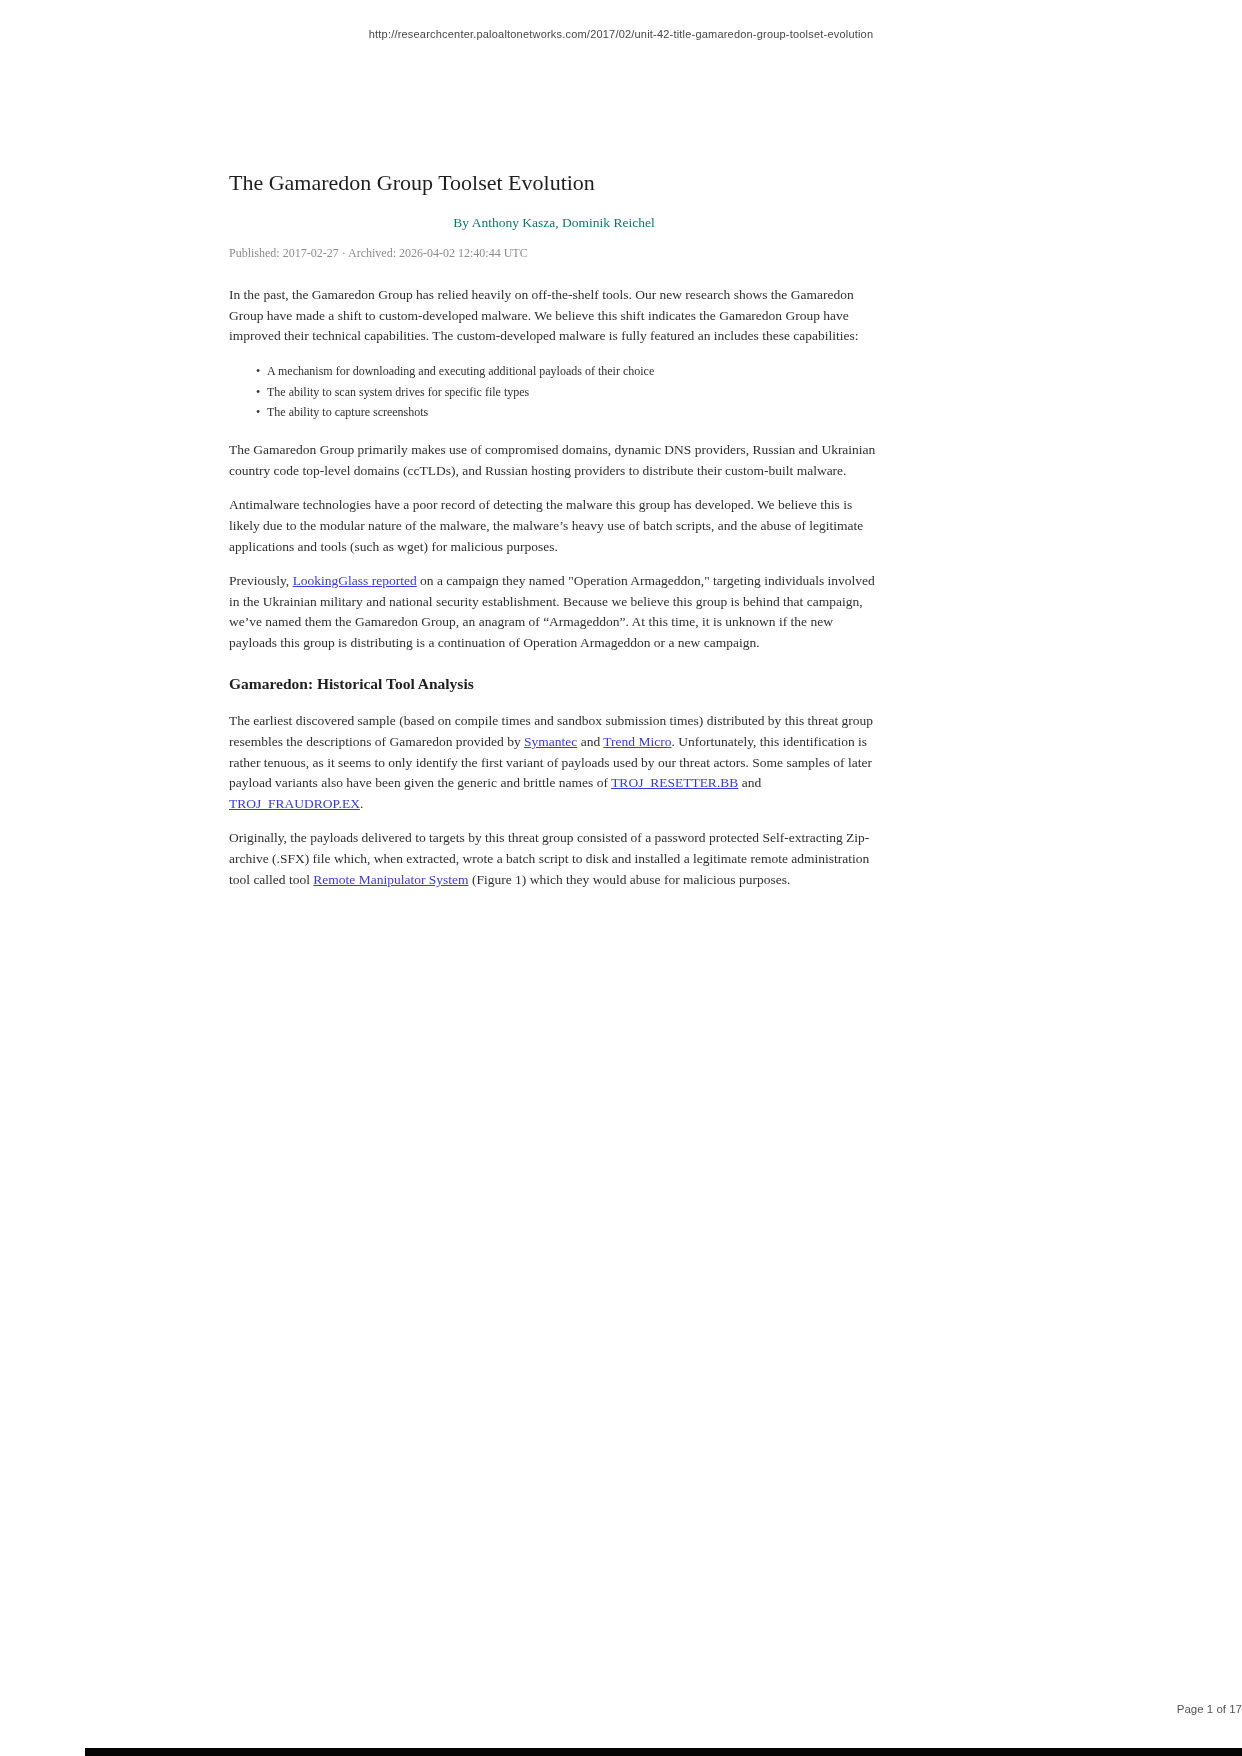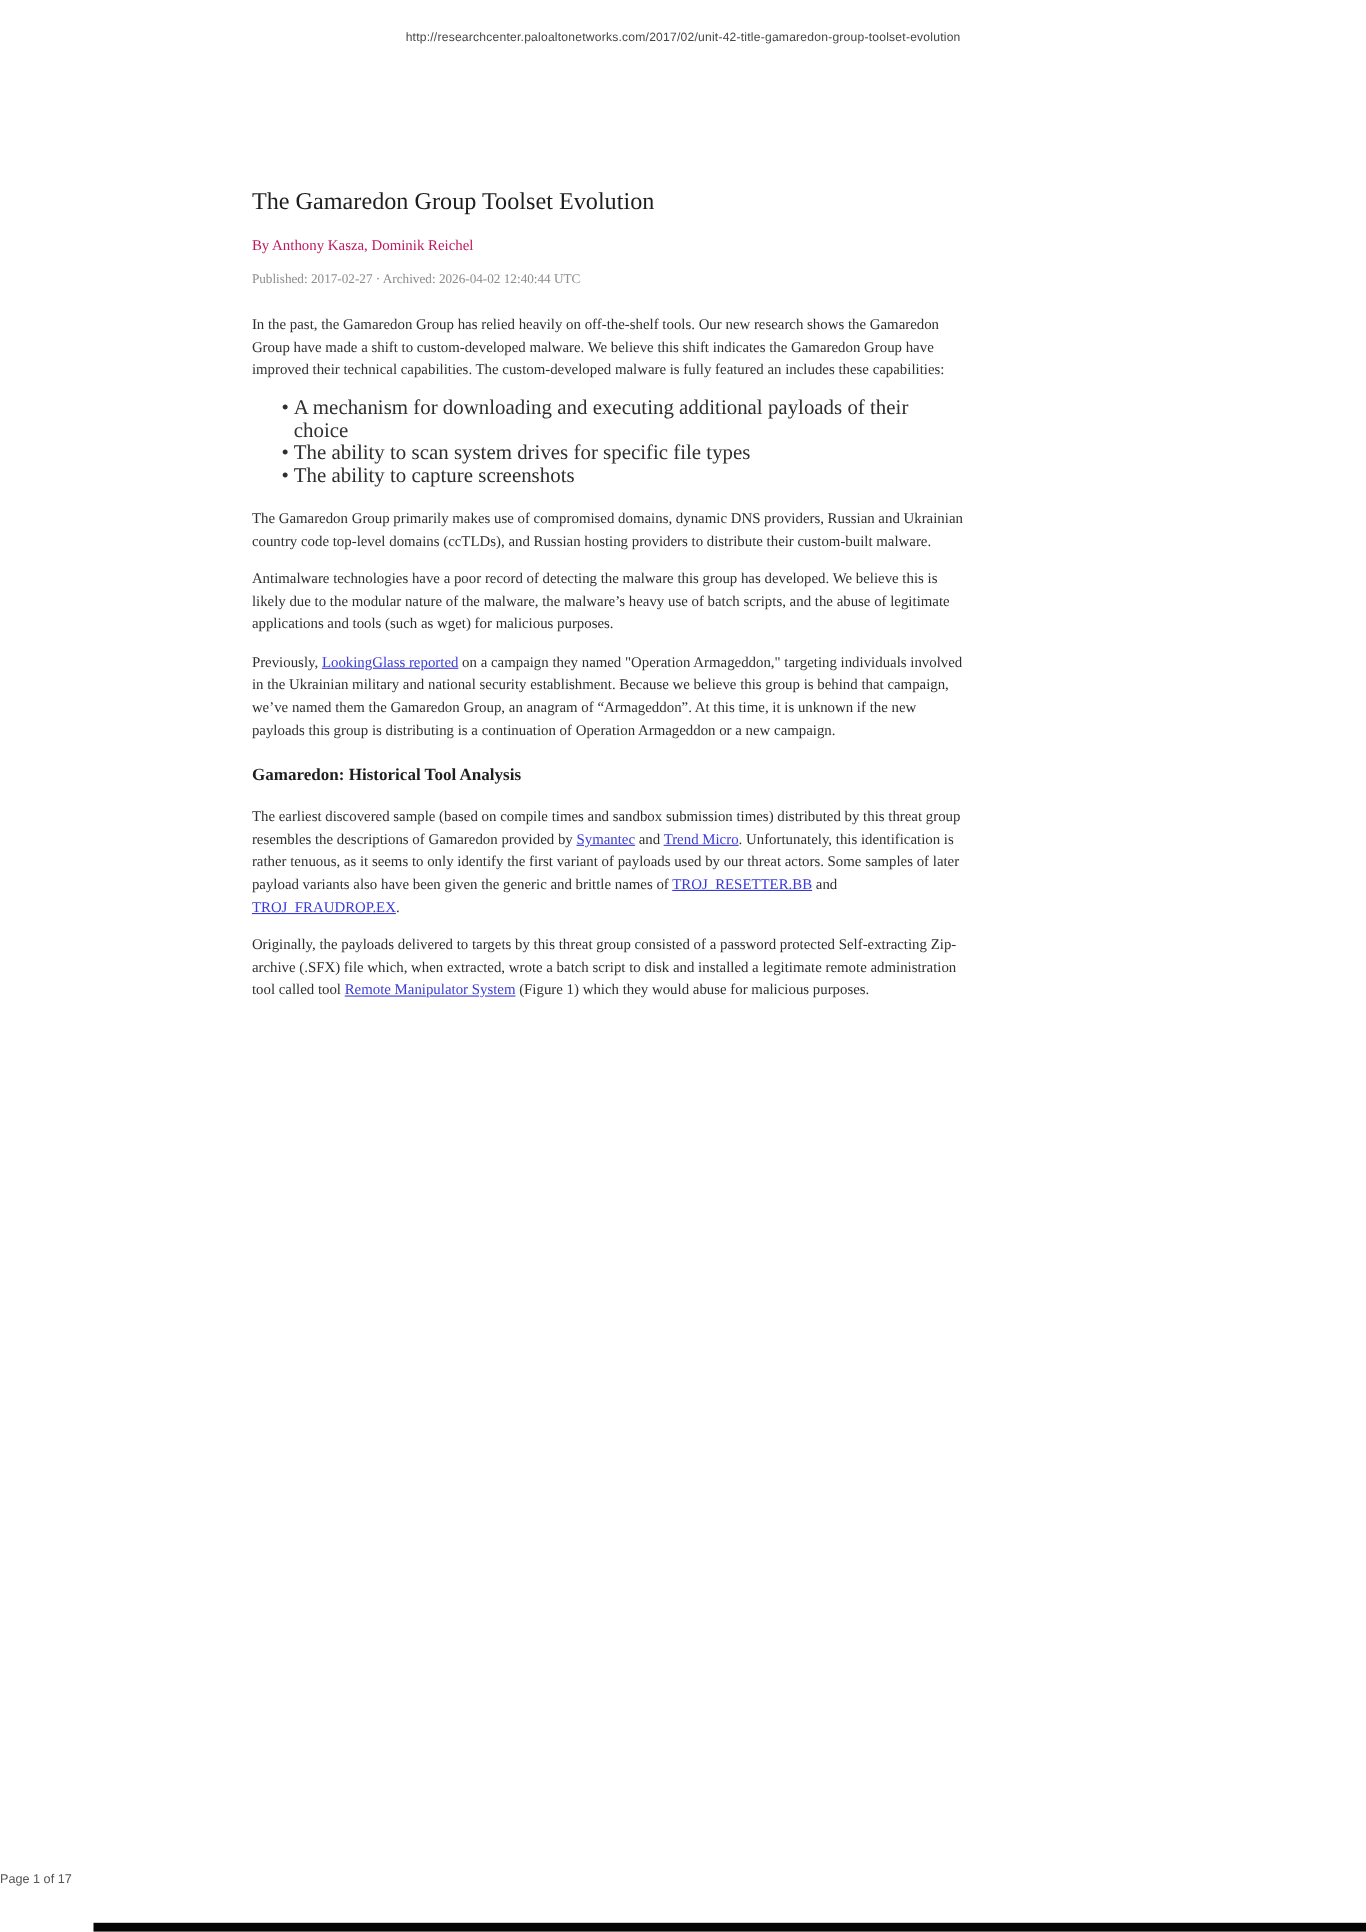--- a/index.html
+++ b/index.html
@@ -28,41 +28,42 @@
   .article h1 {
     margin: 0 0 19px 0;
     font-size: 22px;
     line-height: 1.18;
     font-weight: normal;
     color: #1e1e1e;
   }
   .byline {
     margin: 0 0 15px 0;
     font-size: 13.5px;
-    color: #be185d;
+    color: #0f766e;
+    text-align: center;
   }
   .meta {
     margin: 0 0 24px 0;
     font-size: 12px;
     color: #8c8c8c;
   }
   .article p {
     margin: 0 0 14px 0;
     font-size: 13.5px;
     line-height: 20.6px;
     color: #2f2f2f;
   }
   .article ul {
     margin: 13px 0 17px 0;
     padding: 0 0 0 38px;
     list-style: none;
   }
   .article li {
     position: relative;
-    font-size: 19px;
+    font-size: 12px;
     line-height: 20.8px;
     color: #2f2f2f;
   }
   .article li::before {
     content: "\2022";
     position: absolute;
     left: -11px;
     color: #2f2f2f;
   }
   .article h2 {
@@ -72,21 +73,21 @@
     color: #1e1e1e;
   }
   .inline-link {
     color: #3a3ad9;
     text-decoration: underline;
     cursor: pointer;
   }
   .page-footer {
     position: absolute;
     top: 1703px; left: 0; right: 0;
-    text-align: left;
+    text-align: right;
     font-family: "Liberation Sans", sans-serif;
     font-size: 11.5px;
     color: #555555;
   }
   .bottom-bar {
     position: absolute;
     left: 85px; right: 0; bottom: 0;
     height: 8px;
     background: #050505;
   }

